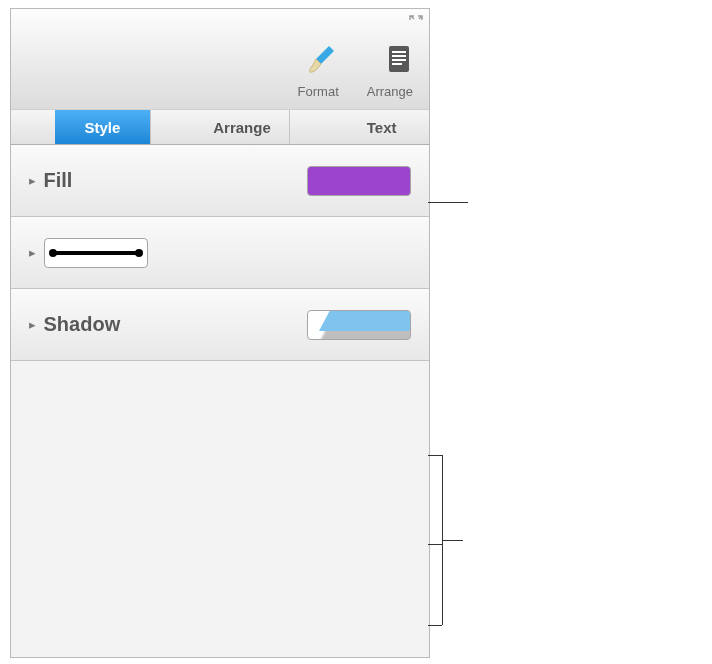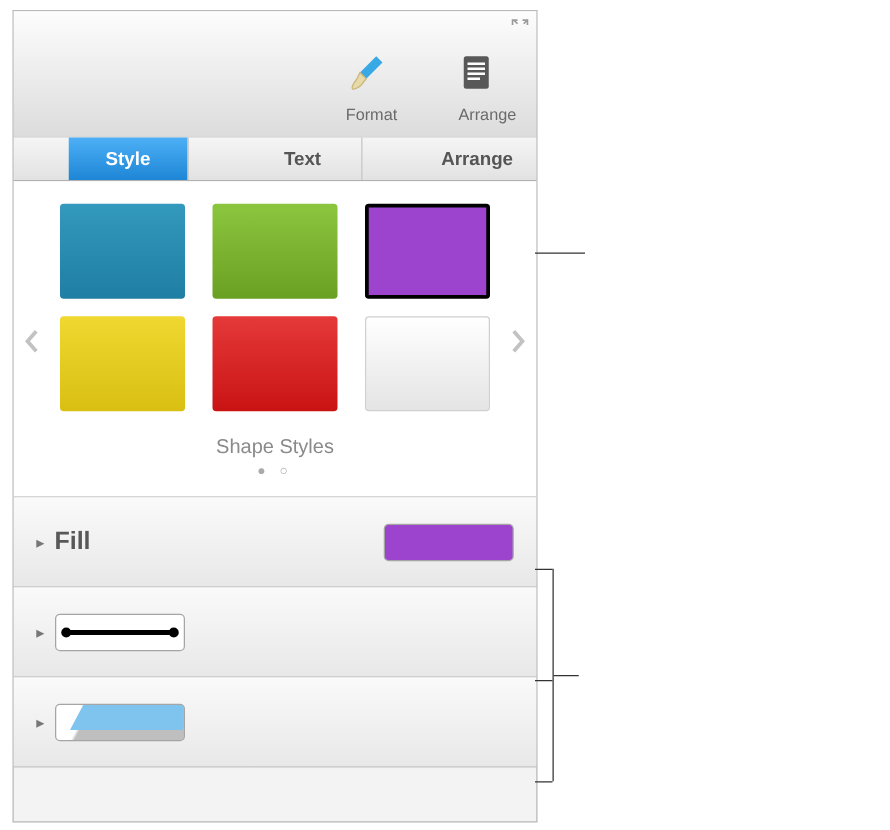--- a/index.html
+++ b/index.html
@@ -33,24 +33,23 @@
       position: relative;
     }
     .enter-fullscreen {
       position: absolute;
       top: 6px; right: 6px;
       color: #9a9a9a;
     }
     .tb-item {
       display: flex;
       flex-direction: column;
-      align-items: flex-start;
+      align-items: flex-end;
       gap: 4px;
       cursor: pointer;
-      margin-left: 21px;
     }
     .tb-item .lbl {
       font-size: 13px;
       color: #6a6a6a;
     }
     
     .tabs {
       height: 36px;
       width: 100%;
       display: flex;
@@ -256,66 +255,41 @@
           <rect x="7" y="17" width="14" height="2" fill="#fff"></rect>
           <rect x="7" y="21" width="10" height="2" fill="#fff"></rect>
         </svg>
       </span>
       <span class="lbl">Arrange</span>
     </div>
   </div>
 
   <div class="tabs">
     <div class="tab active">Style</div>
+    <div class="tab">Arrange</div>
     <div class="tab">Text</div>
-    <div class="tab">Arrange</div>
-  </div>
-
-  <div class="gallery">
-    <span class="arrow left">
-      <svg width="14" height="20" viewBox="0 0 14 20">
-          <path d="M10 2 L3 10 L10 18" stroke="#c2c2c2" stroke-width="3" fill="none"></path>
-        </svg>
-    </span>
-    <span class="arrow right">
-      <svg width="14" height="20" viewBox="0 0 14 20">
-          <path d="M4 2 L11 10 L4 18" stroke="#c2c2c2" stroke-width="3" fill="none"></path>
-        </svg>
-    </span>
-    <div class="swatch-row">
-      <div class="swatch sw-teal"></div>
-      <div class="swatch sw-green"></div>
-      <div class="swatch sw-purple">
-        <div class="sw-purple-shadow"></div>
-      </div>
-    </div>
-    <div class="swatch-row">
-      <div class="swatch sw-yellow"></div>
-      <div class="swatch sw-red"></div>
-      <div class="swatch sw-white"></div>
-    </div>
-    <div class="gallery-title">Shape Styles</div>
-    <div class="dots">● ○</div>
-  </div>
+  </div>
+
 
   <div class="prop-row">
     <span class="disclosure">▸</span>
     <span class="prop-label">Fill</span>
     <div class="prop-well fill-well"></div>
   </div>
 
   <div class="prop-row">
     <span class="disclosure">▸</span>
     <div class="prop-well border-well">
       <div class="border-sample"></div>
     </div>
   </div>
 
   <div class="prop-row">
     <span class="disclosure">▸</span>
+    <span class="prop-label">Shadow</span>
     <div class="prop-well shadow-well">
       <div class="sh-shadow"></div>
       <div class="sh-shape"></div>
     </div>
   </div>
 
 </div>
 
 <div class="callout-line callout1"></div>
 <div class="callout-line callout2-v1"></div>

